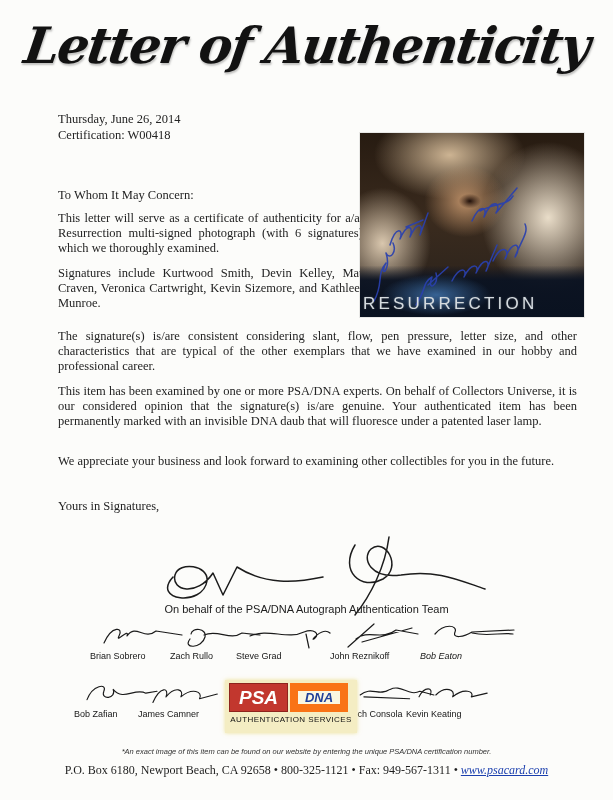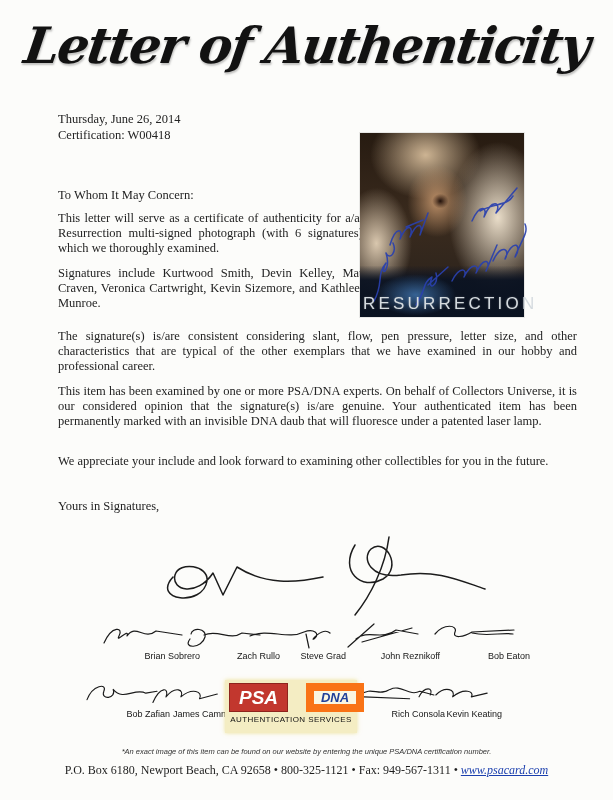--- a/index.html
+++ b/index.html
@@ -14,51 +14,51 @@
   .dates{position:absolute;left:58px;top:112px;font-size:12.5px;line-height:15.5px;}
   .salutation{position:absolute;left:58px;top:188px;font-size:12.5px;}
   .para{position:absolute;left:58px;font-size:12.5px;line-height:15.2px;text-align:justify;}
   .p1{top:211px;width:308px;}
   .p2{top:266px;width:308px;}
   .p3{top:329px;width:519px;}
   .p4{top:384px;width:519px;}
   .p5{top:454px;width:519px;}
   .closing{position:absolute;left:58px;top:499px;font-size:12.5px;}
   
-  .photo{position:absolute;left:360px;top:133px;width:164px;height:184px;
+  .photo{position:absolute;left:360px;top:133px;width:224px;height:184px;
     background:
       radial-gradient(ellipse 35% 16% at 34% 88%, rgba(62,112,168,.85) 0%, rgba(62,112,168,0) 70%),
       linear-gradient(180deg, rgba(10,18,32,0) 72%, rgba(11,19,34,.95) 80%, #0a1220 100%),
       radial-gradient(ellipse 5% 4% at 49% 37%, #20100a 0%, rgba(32,16,10,0) 100%),
       radial-gradient(ellipse 26% 28% at 47% 37%, #bd9068 0%, rgba(189,144,104,0) 70%),
       radial-gradient(ellipse 45% 32% at 40% 12%, #cdb493 0%, rgba(205,180,147,0) 75%),
       radial-gradient(ellipse 30% 42% at 10% 60%, #d9c7ae 0%, rgba(217,199,174,0) 72%),
       radial-gradient(ellipse 40% 55% at 84% 46%, #e9ddc9 0%, rgba(233,221,201,0) 75%),
       linear-gradient(180deg,#271b11 0%,#3a2b1e 48%,#31261d 72%,#141623 100%);
     box-shadow:0 0 0 1px rgba(0,0,0,.08);}
   .photo svg{position:absolute;left:0;top:0;}
   .restitle{position:absolute;left:3px;bottom:3px;white-space:nowrap;
             font-family:"Liberation Sans",sans-serif;font-size:17px;letter-spacing:3.2px;
             color:#d5dbdf;text-shadow:0 0 2px rgba(255,255,255,.25);}
   
   .teamsig{position:absolute;left:145px;top:533px;overflow:visible;}
   .teamline{position:absolute;left:0;right:0;top:603px;text-align:center;
             font-family:"Liberation Sans",sans-serif;font-size:11px;color:#202020;}
   
-  .signer{position:absolute;text-align:right;font-family:"Liberation Sans",sans-serif;
+  .signer{position:absolute;text-align:left;font-family:"Liberation Sans",sans-serif;
           font-size:9px;color:#161616;}
   .signer svg{display:block;margin:0 auto;}
   .r1{top:621px;width:110px;}
   .r2{top:681px;width:96px;}
-  .c-r1a{left:90px;}  .c-r1b{left:170px;} .c-r1c{left:236px;} .c-r1d{left:330px;} .c-r1e{left:420px;}
+  .c-r1a{left:90px;}  .c-r1b{left:170px;} .c-r1c{left:236px;} .c-r1d{left:330px;} .c-r1e{left:420px;font-style:italic;}
   .c-r2a{left:74px;}  .c-r2b{left:138px;} .c-r2c{left:349px;} .c-r2d{left:406px;}
   
   .logo{position:absolute;left:225px;top:680px;width:132px;height:53px;background:#f4edc3;
         box-sizing:border-box;padding:3px 4px 2px;box-shadow:0 0 4px rgba(230,210,90,.6);}
-  .logo-boxes{display:flex;gap:18px;height:29px;}
+  .logo-boxes{display:flex;gap:2px;height:29px;}
   .psa-box{flex:0 0 57px;background:#c2372e;border:1px solid #8e241d;color:#fff;
            display:flex;align-items:center;justify-content:center;
            font-family:"Liberation Sans",sans-serif;font-weight:bold;font-style:italic;font-size:19px;}
   .dna-box{flex:0 0 58px;background:#faf6e2;border:8px solid #f97316;color:#21409a;box-sizing:border-box;
            display:flex;align-items:center;justify-content:center;
            font-family:"Liberation Sans",sans-serif;font-weight:bold;font-style:italic;font-size:13px;}
   .logo-services{margin-top:3px;text-align:center;white-space:nowrap;color:#111;
                  font-family:"Liberation Sans",sans-serif;font-size:8px;letter-spacing:.4px;}
   
   .footnote{position:absolute;left:0;right:0;top:747px;text-align:center;
@@ -80,41 +80,42 @@
     <div>Thursday, June 26, 2014</div>
     <div>Certification: W00418</div>
   </div>
 
   <div class="salutation">To Whom It May Concern:</div>
 
   <div class="para p1">This letter will serve as a certificate of authenticity for a/an Resurrection multi-signed photograph (with 6 signatures), which we thoroughly examined.</div>
   <div class="para p2">Signatures include Kurtwood Smith, Devin Kelley, Matt Craven, Veronica Cartwright, Kevin Sizemore, and Kathleen Munroe.</div>
   <div class="para p3">The signature(s) is/are consistent considering slant, flow, pen pressure, letter size, and other characteristics that are typical of the other exemplars that we have examined in our hobby and professional career.</div>
   <div class="para p4">This item has been examined by one or more PSA/DNA experts. On behalf of Collectors Universe, it is our considered opinion that the signature(s) is/are genuine. Your authenticated item has been permanently marked with an invisible DNA daub that will fluoresce under a patented laser lamp.</div>
-  <div class="para p5">We appreciate your include and look forward to examining other collectibles for you in the future.</div>
+  <div class="para p5">We appreciate your business and look forward to examining other collectibles for you in the future.</div>
 
   <div class="closing">Yours in Signatures,</div>
 
   <div class="photo">
     <svg width="188" height="184" viewBox="0 0 188 184">
       <path class="blue-ink" d="M30,112 C36,92 44,96 40,106 C48,88 54,94 50,104 C58,86 64,92 60,102 L68,80 M46,94 L63,87"></path>
       <path class="blue-ink" d="M14,168 C24,150 16,142 26,130 C18,146 32,138 26,120 C30,128 37,119 33,110"></path>
       <path class="blue-ink" d="M56,172 C66,158 62,150 72,144 C66,160 80,152 76,140 M68,152 L88,134"></path>
       <path class="blue-ink" d="M92,148 C100,132 108,136 104,144 C112,128 120,132 116,140 C124,122 132,128 126,138 L137,112"></path>
       <path class="blue-ink" d="M112,88 C120,70 128,74 124,84 C132,64 142,70 136,80 L157,55 M120,78 C134,70 147,73 153,63"></path>
       <path class="blue-ink" d="M133,128 C141,110 151,116 145,126 C153,104 163,112 155,124 C161,108 169,99 165,91"></path>
     </svg>
     <div class="restitle">RESURRECTION</div>
   </div>
 
   <svg class="teamsig" width="340" height="82" viewBox="0 0 340 82">
     <path class="ink" d="M28,44 C6,68 58,74 62,48 C64,32 34,28 30,42 C26,58 52,64 68,40 L78,62 L92,34 C120,52 150,50 178,44"></path>
     <path class="ink" d="M210,12 C194,38 216,58 238,46 C258,34 240,4 226,16 C216,26 226,46 256,42 C292,36 316,48 340,56"></path>
     <path class="ink" d="M244,4 C240,34 226,62 210,82"></path>
   </svg>
+  <div class="teamline">On behalf of the PSA/DNA Autograph Authentication Team</div>
 
   <div class="signer r1 c-r1a">
     <svg width="90" height="30" viewBox="0 0 90 30">
       <path class="ink-thin" d="M4,22 C12,4 24,6 19,15 C15,23 30,6 27,15 C36,2 44,20 56,10 L82,14"></path>
       </svg>
     <div>Brian Sobrero</div>
   </div>
   <div class="signer r1 c-r1b">
     <svg width="90" height="30" viewBox="0 0 90 30">
       <path class="ink-thin" d="M10,18 C2,28 22,28 25,16 C27,7 12,6 11,13 M24,14 C38,8 50,20 62,12 L80,14"></path>

